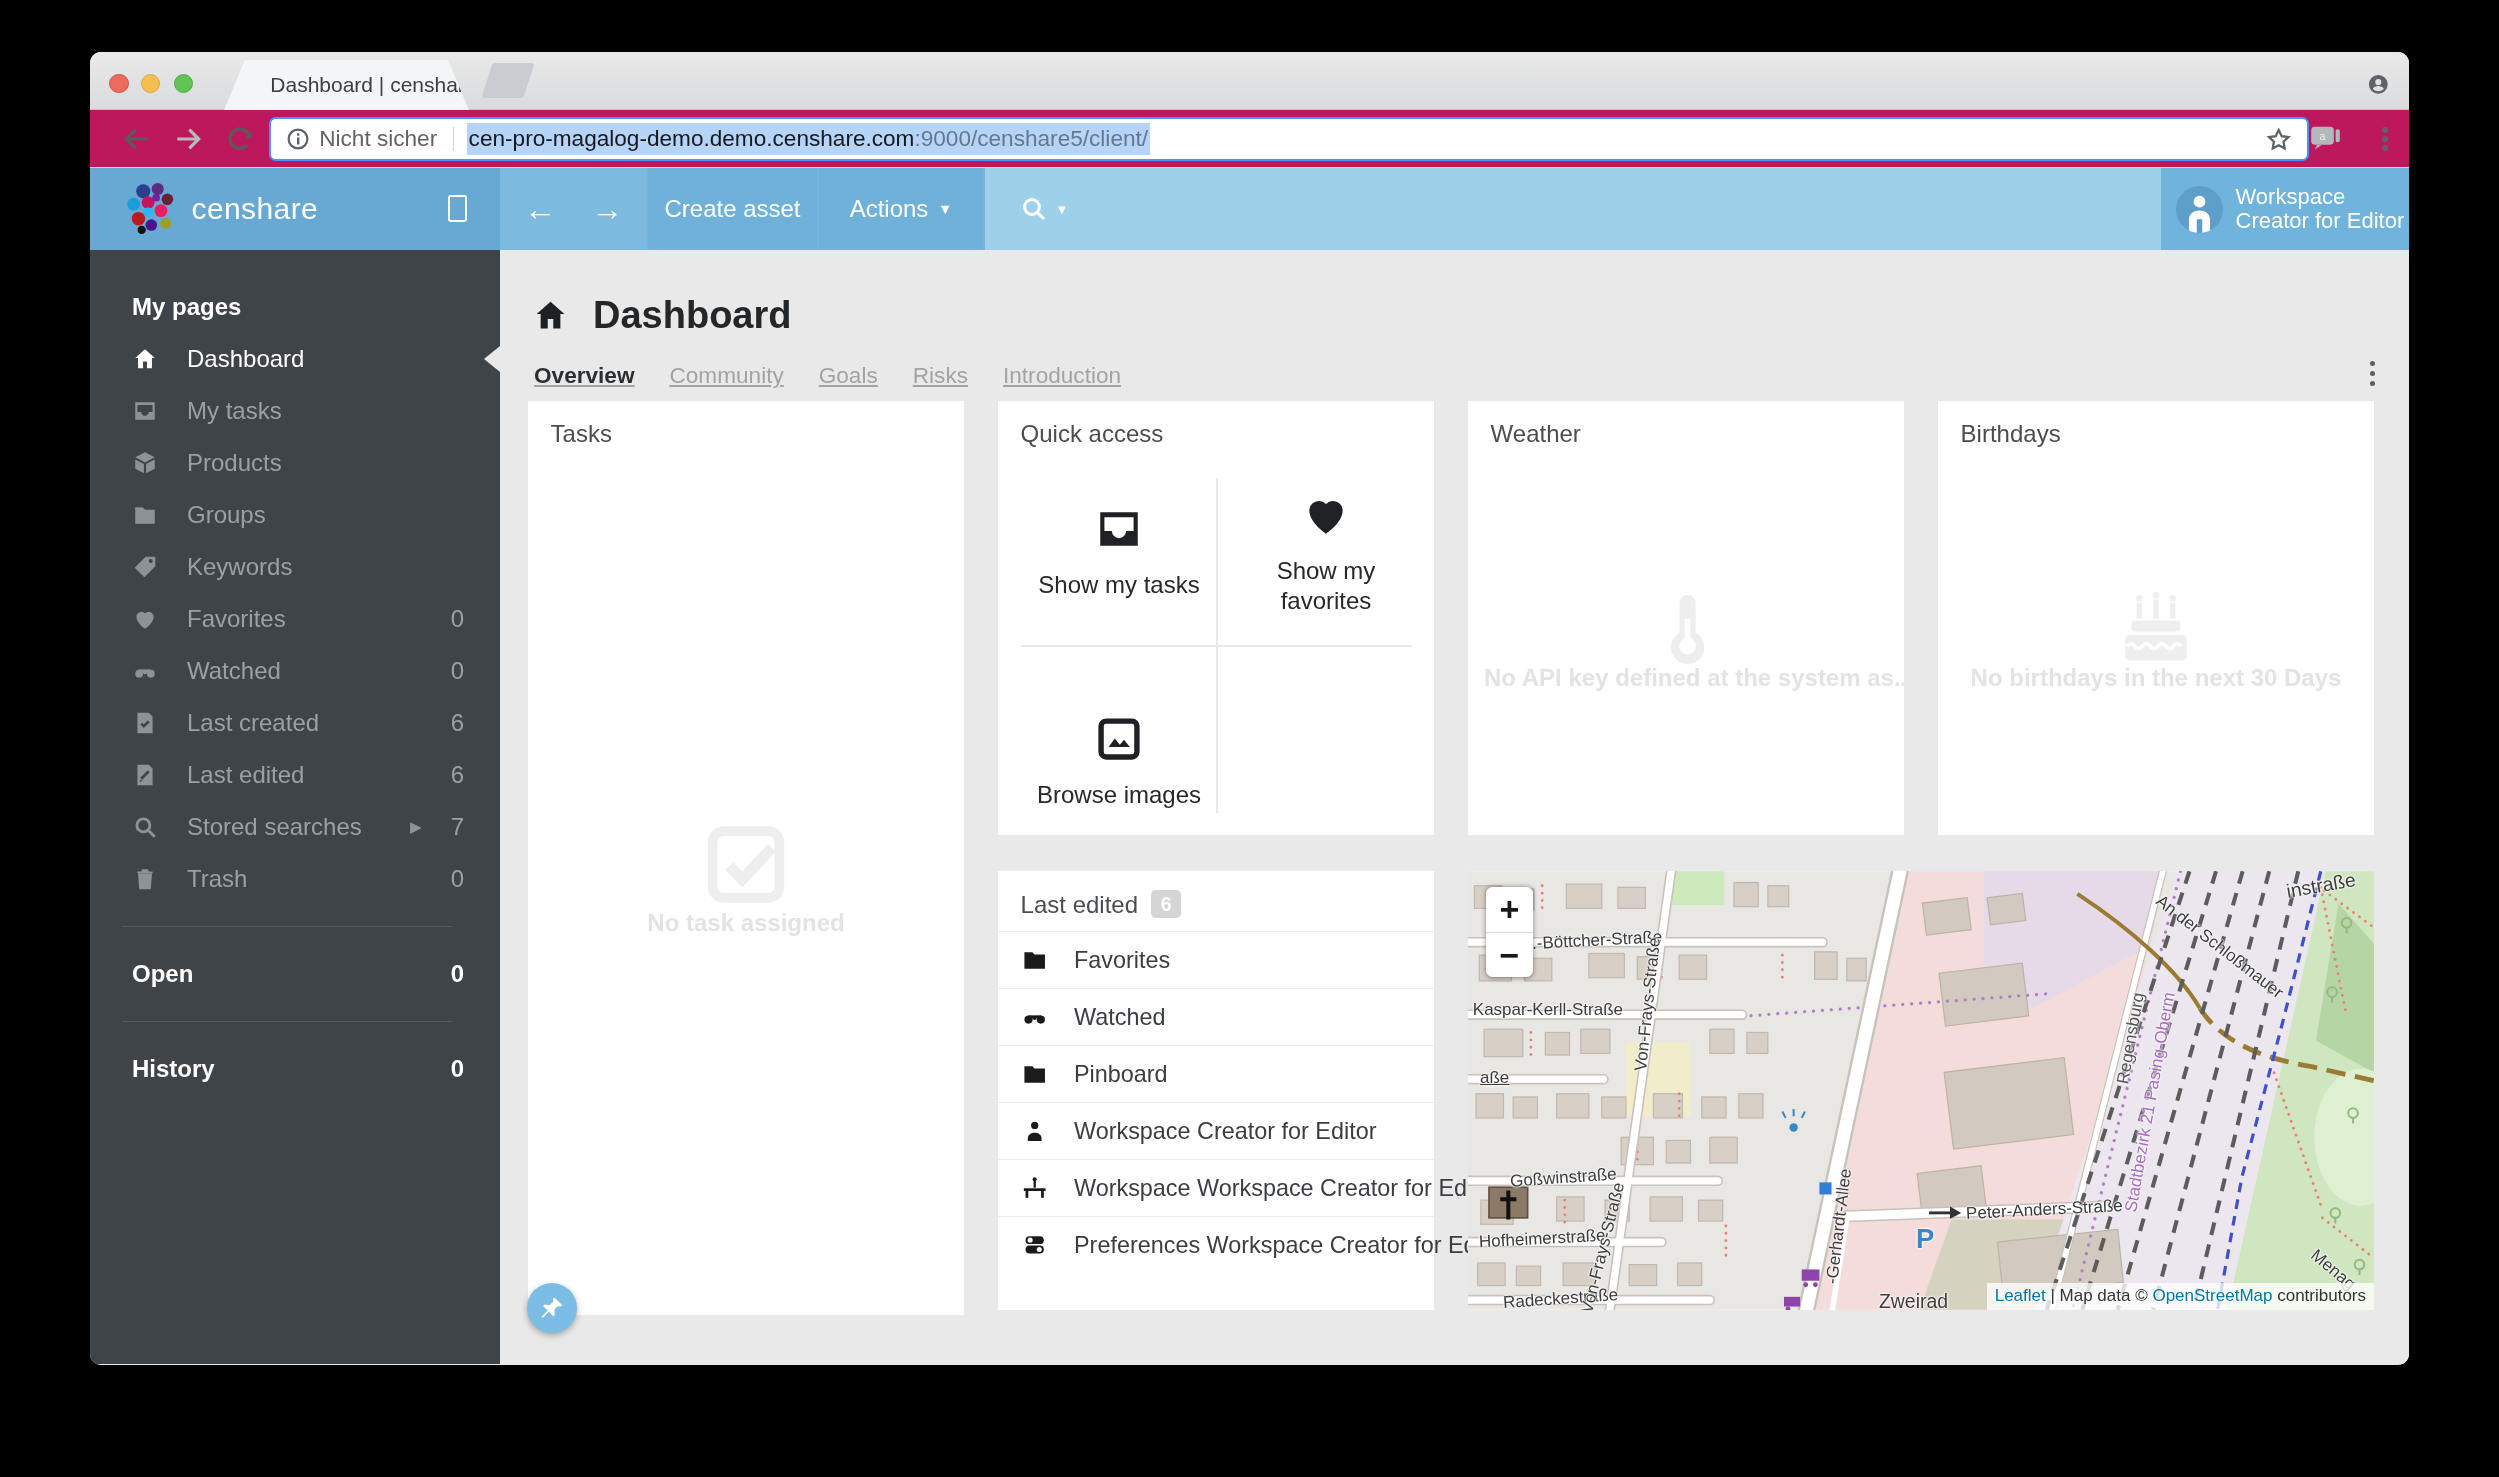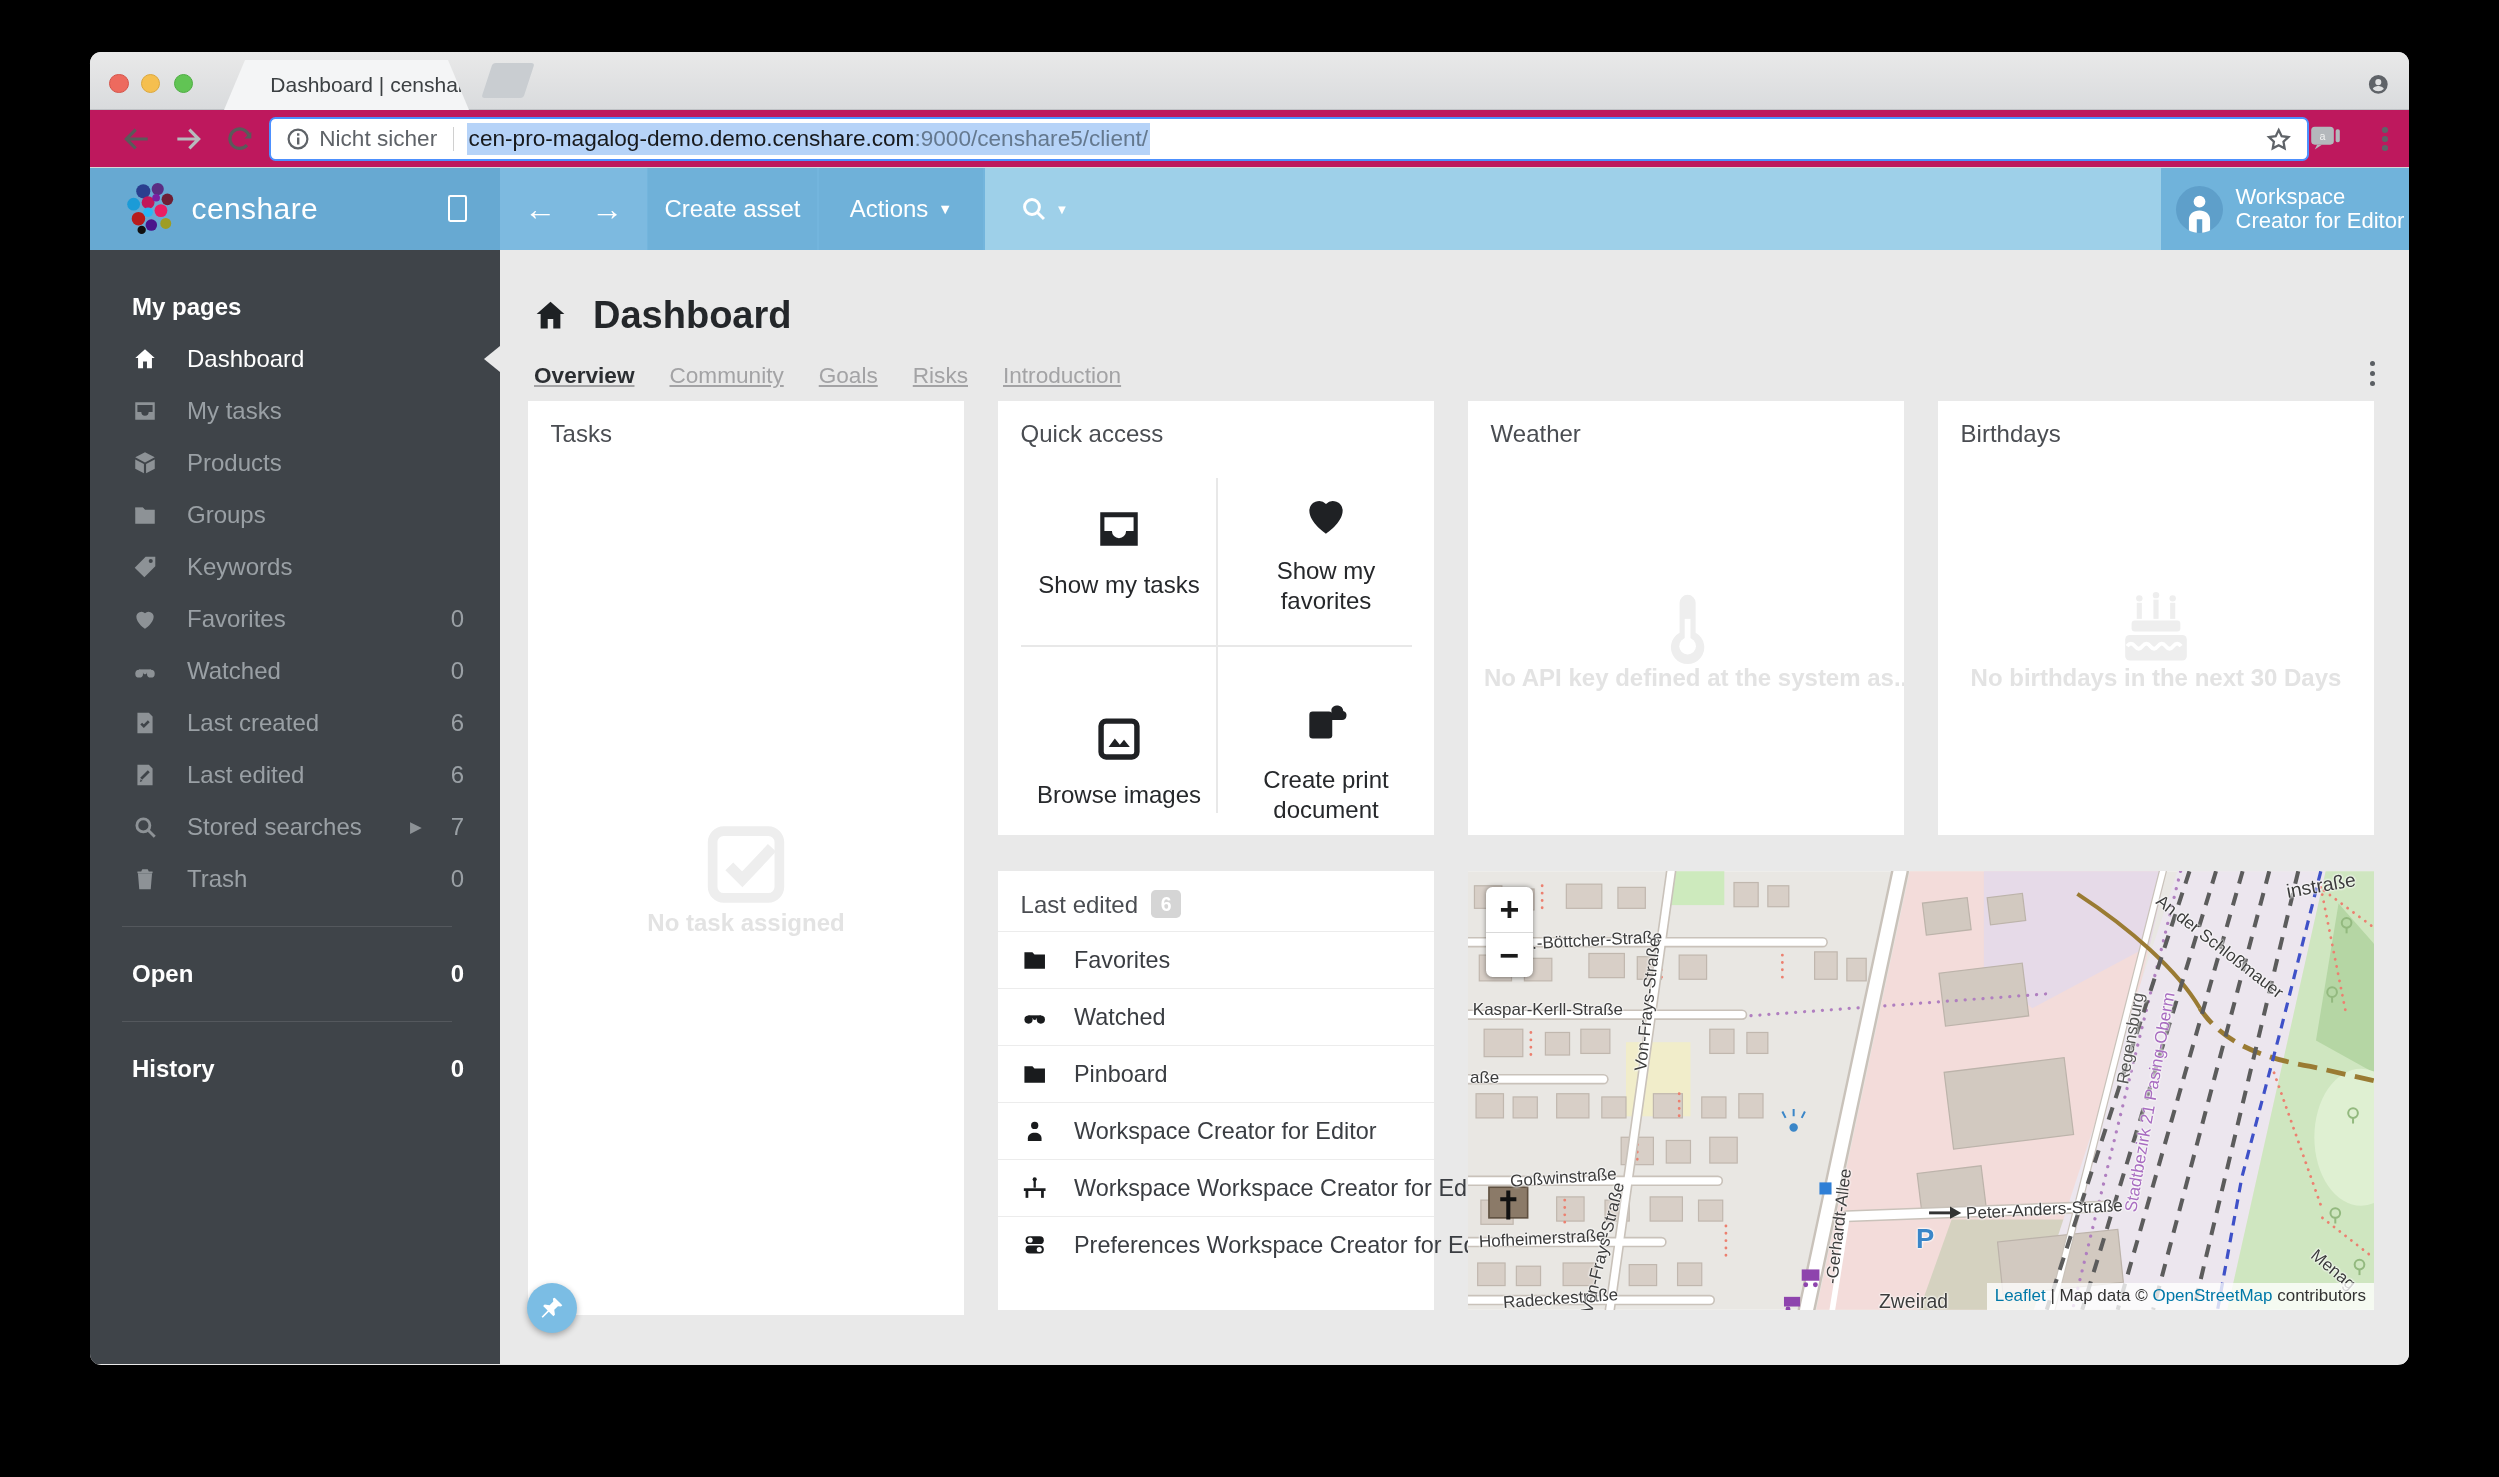--- a/index.html
+++ b/index.html
@@ -410,27 +410,20 @@
               <path fill="currentColor" d="M12 21S4 15.8 4 9.9A4.7 4.7 0 0 1 12 6.7a4.7 4.7 0 0 1 8 3.2C20 15.8 12 21 12 21z"></path>
             </svg>
           <div class="qa-lbl">Show my favorites</div>
         </div>
         <div class="qa-cell" style="left:24px; top:313px;">
           <svg class="qa-ic" viewBox="0 0 24 24">
               <rect x="3.4" y="3.4" width="17.2" height="17.2" rx="2.4" fill="none" stroke="currentColor" stroke-width="2.6"></rect>
               <path fill="currentColor" d="M7 15.8l3-4 2.4 2.9 2-2.4 2.8 3.5z"></path>
             </svg>
           <div class="qa-lbl">Browse images</div>
-        </div>
-        <div class="qa-cell" style="left:231px; top:298px;">
-          <svg class="qa-ic" viewBox="0 0 24 24">
-              <rect x="4" y="6" width="11" height="13" rx="1.6" fill="currentColor"></rect>
-              <path fill="currentColor" d="M14.6 4.8a3 3 0 0 1 5.7 1 2.2 2.2 0 0 1-.6 4.3h-5.1z"></path>
-            </svg>
-          <div class="qa-lbl">Create print document</div>
         </div>
       </div>
 
       <div class="card c-weather">
         <div class="card-title">Weather</div>
         <svg class="empty-ic" style="top:189px" width="77" height="77" viewBox="0 0 24 24">
           <path fill="currentColor" d="M10 4a2.5 2.5 0 0 1 5 0v9.3a5.2 5.2 0 1 1-5 0z"></path>
           <circle cx="12.5" cy="17.5" r="2.6" fill="#fff"></circle>
             <rect x="11.6" y="9" width="1.8" height="8" fill="#fff"></rect>
           <rect x="15.6" y="5" width="3" height="1.4" fill="#fff"></rect>
@@ -668,21 +661,21 @@
 
             <g fill="#333">
               <rect x="572" y="422" width="26" height="3.6"></rect>
               <polygon points="598,416 612,424 598,431"></polygon>
             </g>
           </svg>
 
           <span class="mlabel" style="left:47px; top:60px; transform:rotate(-3deg);">Dr.-Böttcher-Straße</span>
           <span class="mlabel" style="left:173px; top:190px; transform:rotate(-84deg); transform-origin:left center;">Von-Frays-Straße</span>
           <span class="mlabel" style="left:4.8px; top:129px;">Kaspar-Kerll-Straße</span>
-          <span class="mlabel" style="left:2px; top:197px;">aße</span>
+          <span class="mlabel" style="left:12px; top:197px;text-decoration:underline;">aße</span>
           <span class="mlabel" style="left:42px; top:297px; transform:rotate(-4deg);">Goßwinstraße</span>
           <span class="mlabel" style="left:11.3px; top:358px; transform:rotate(-3deg);">Hofheimerstraße</span>
           <span class="mlabel" style="left:35px; top:418px; transform:rotate(-4deg);">Radeckestraße</span>
           <span class="mlabel" style="left:119px; top:432px; transform:rotate(-76deg); transform-origin:left center;">Von-Frays-Straße</span>
           <span class="mlabel" style="left:364px; top:403px; transform:rotate(-83deg); transform-origin:left center;">-Gerhardt-Allee</span>
           <span class="mlabel" style="left:498px; top:329px; transform:rotate(-3deg);">Peter-Anders-Straße</span>
           <span class="mlabel" style="left:690px; top:18px; transform:rotate(38deg); transform-origin:left center;">An der Schloßmauer</span>
           <span class="mlabel" style="left:663px; top:331px; transform:rotate(-80deg); transform-origin:left center; color:#a86cc0;">Stadtbezirk 21 Pasing-Oberm</span>
           <span class="mlabel" style="left:655px; top:203px; transform:rotate(-80deg); transform-origin:left center; color:#555;">Regensburg</span>
           <span class="mlabel" style="left:818px; top:3.2px; transform:rotate(-10deg); font-size:19.4px;">instraße</span>

